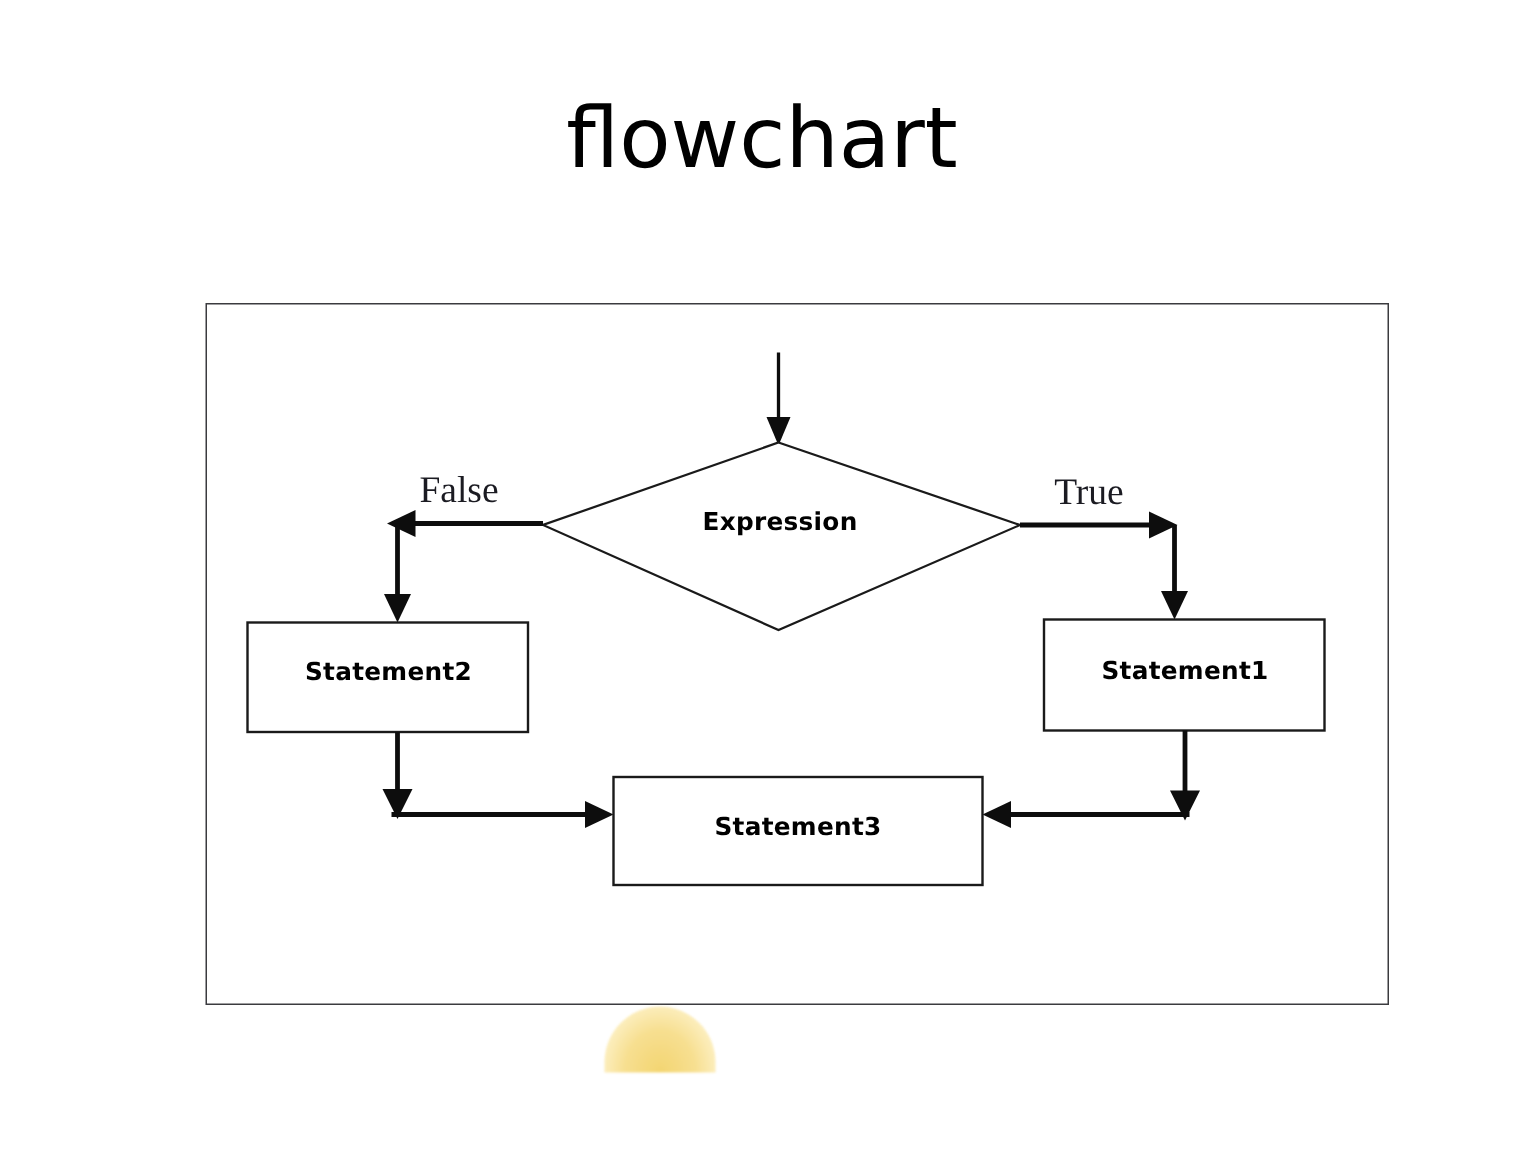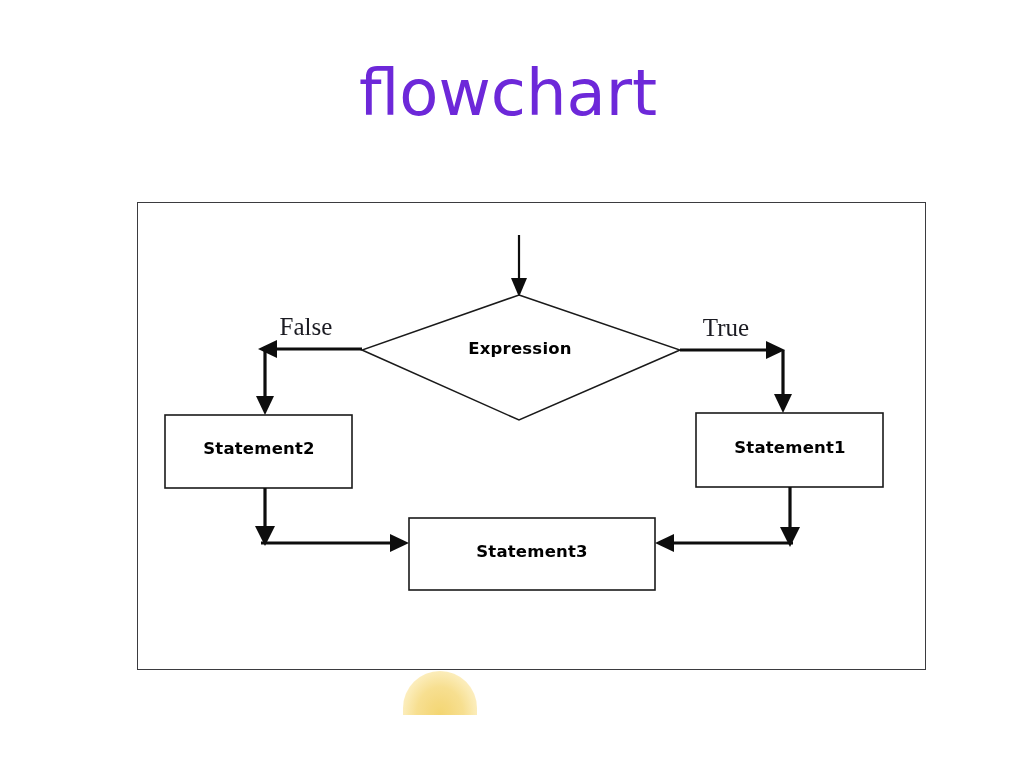--- a/index.html
+++ b/index.html
@@ -23,23 +23,23 @@
 
   
   #slide-title {
     position: absolute;
     left: 0;
     top: 58px;
     width: 1016px;
     text-align: center;
     font-family: "DejaVu Sans", sans-serif;
     font-weight: 400;
-    font-size: 64px;
+    font-size: 56px;
     line-height: 70px;
-    color: #6d28d9;
+    color: #000000;
     letter-spacing: 0px;
     white-space: nowrap;
   }
 
   
   #diagram-frame {
     position: absolute;
     left: 137px;
     top: 202px;
     width: 789px;

